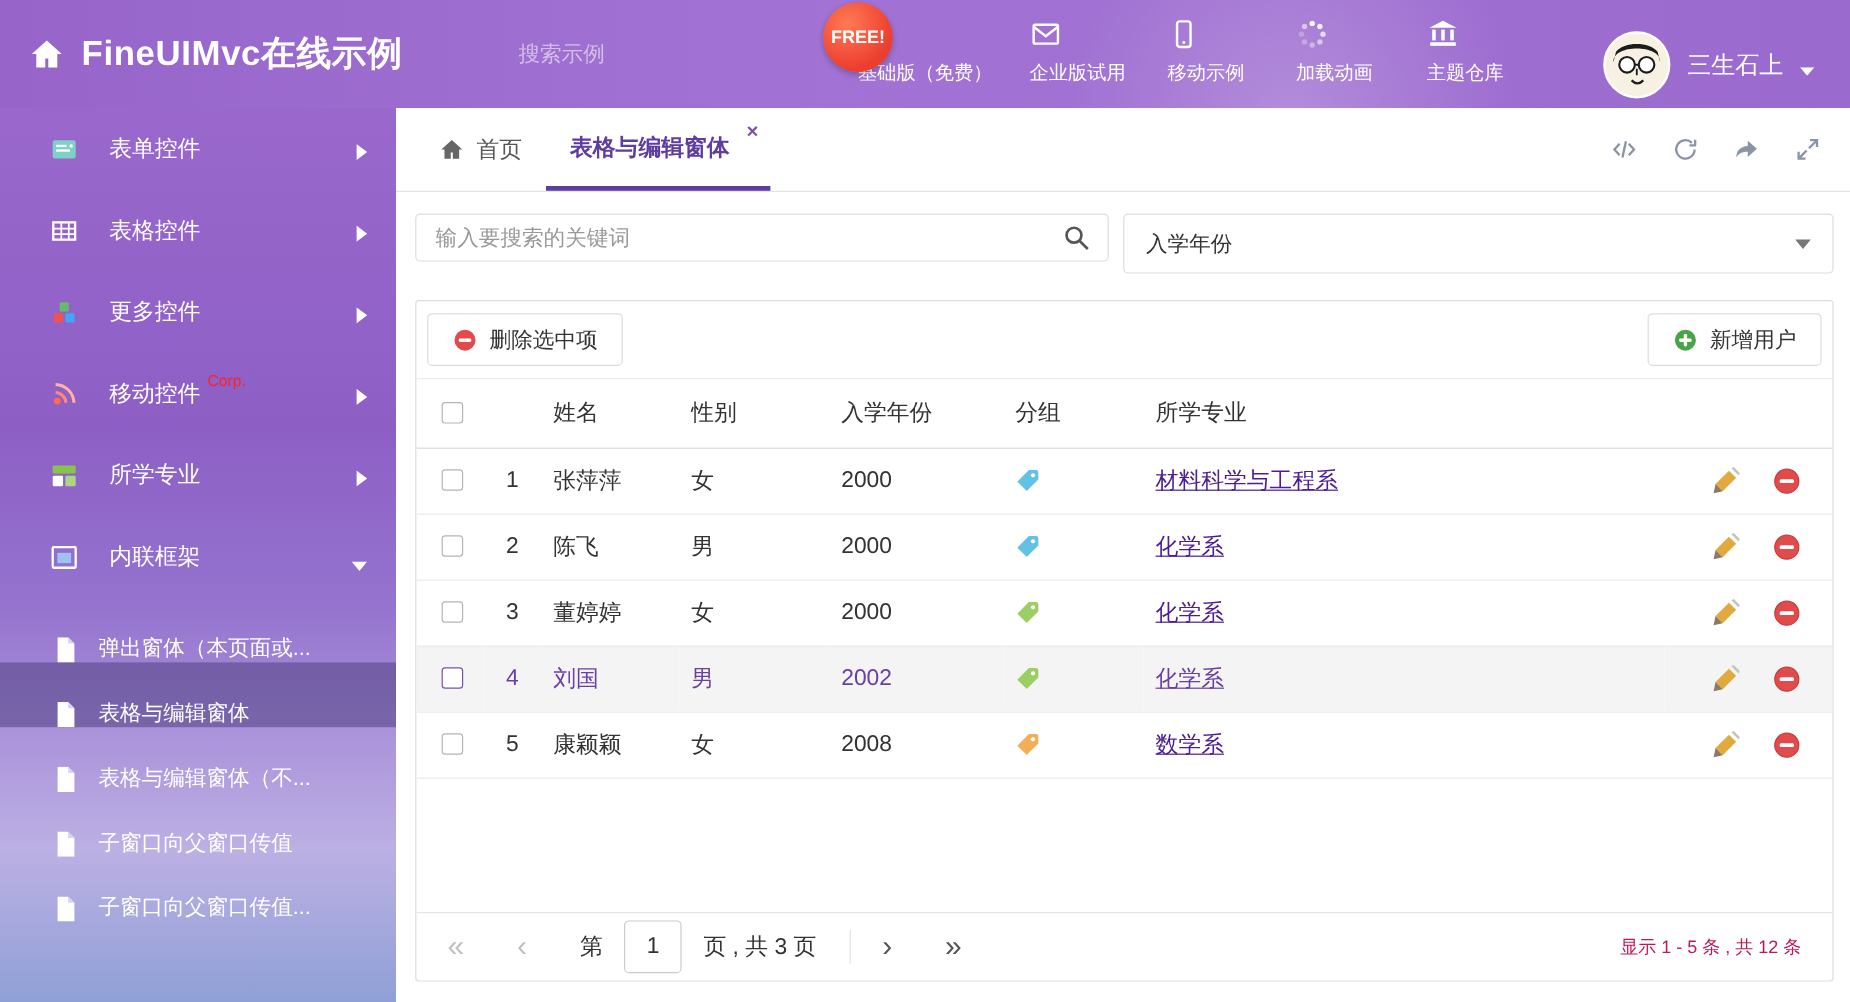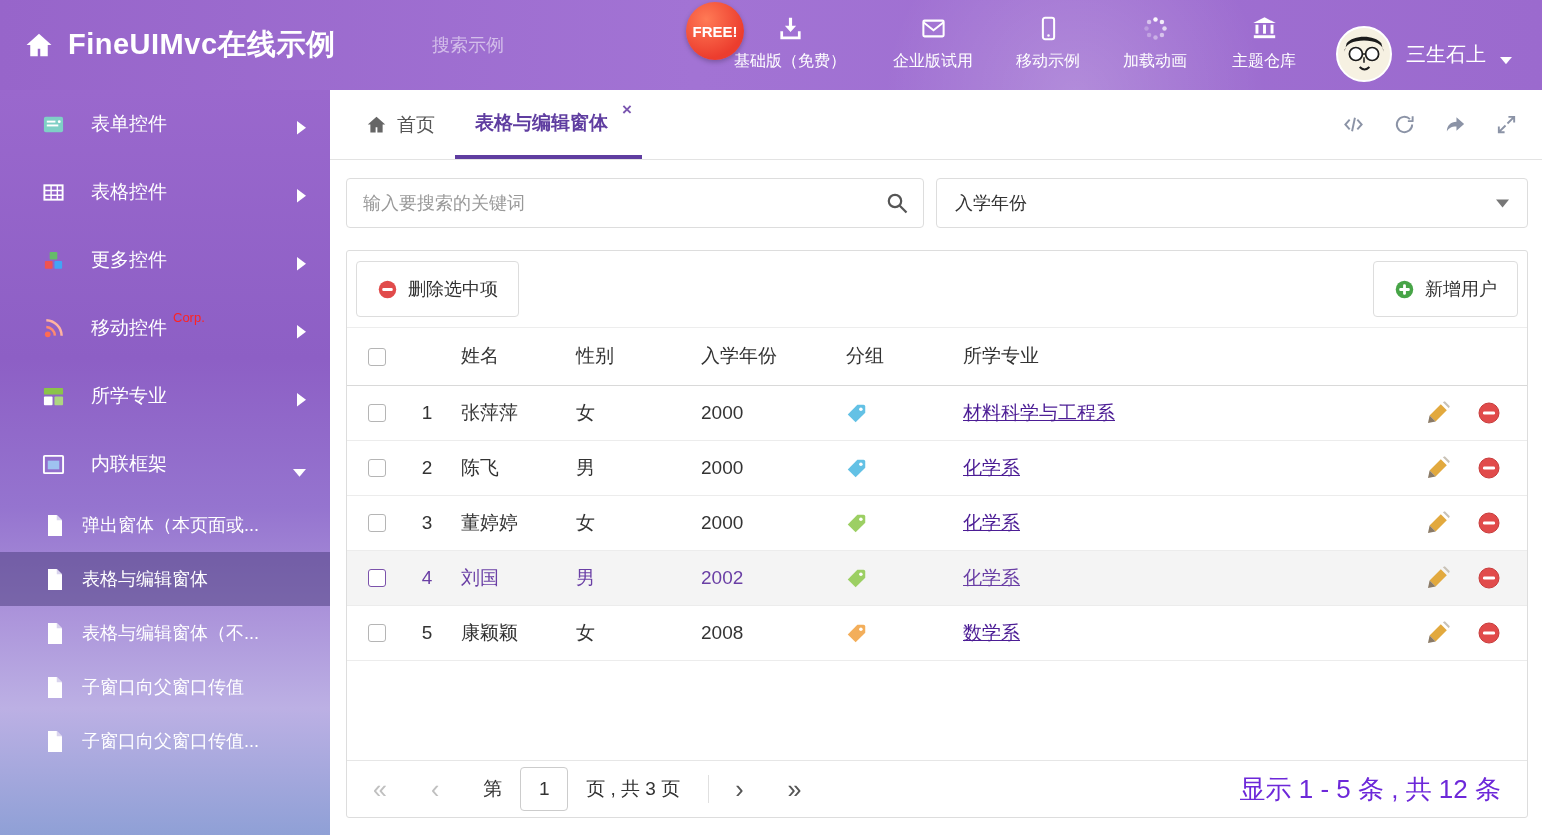--- a/index.html
+++ b/index.html
@@ -24,21 +24,21 @@
   .hsearch input { flex:1; background:transparent; border:none; outline:none; color:#fff; font-size:18px; font-family:Liberation Serif, serif; }
   .hsearch input::placeholder { color:rgba(255,255,255,0.55); }
   .hsearch .mag { width:24px; height:24px; color:rgba(255,255,255,0.75); }
   .free-badge {
     position:absolute; left:686px; top:2px; width:58px; height:58px; border-radius:50%;
     background:radial-gradient(circle at 35% 30%, #ff7a55, #ec3d2e 70%);
     display:flex; align-items:center; justify-content:center;
     color:#fff; font-weight:bold; font-size:15px; box-shadow:0 2px 5px rgba(0,0,0,0.25); z-index:3;
   }
   .hnav-item {
-    position:absolute; top:15px; width:150px; display:flex; flex-direction:column; align-items:center;
+    position:absolute; top:15px; width:150px; display:flex; flex-direction:column; align-items:flex-start;
     gap:9px; color:#fff; font-size:16px; cursor:pointer;
   }
   .hnav-item .hicon { width:27px; height:27px; color:#fff; }
   .hicon svg, .mag svg { width:100%; height:100%; display:block; }
   .user-area { position:absolute; right:30px; top:0; height:108px; display:flex; align-items:center; gap:14px; cursor:pointer; }
   .avatar { width:56px; height:56px; border-radius:50%; border:2px solid #fff; overflow:hidden; background:#f7f3e8; }
   .avatar svg { width:100%; height:100%; display:block; }
   .user-name { font-size:20px; }
   .caret-down { width:12px; height:8px; }
 
@@ -46,51 +46,51 @@
   .sidebar {
     grid-row:2; grid-column:1; overflow:hidden; color:#fff;
     background:linear-gradient(180deg,#9a68cd 0%,#8d5fc5 36%,#9574cf 56%,#ab93da 70%,#bcb0e4 83%,#8fa0d6 100%);
   }
   .side-item { height:68px; display:flex; align-items:center; padding:0 24px 0 42px; font-size:19px; cursor:pointer; }
   .side-item .sicon { width:23px; height:23px; margin-right:26px; flex:none; }
   .sicon svg { width:100%; height:100%; display:block; }
   .side-item .chev { margin-left:auto; width:9px; height:13px; }
   .side-item .chev-d { margin-left:auto; width:13px; height:9px; }
   .corp-badge { color:#ff2222; font-size:13px; margin-left:6px; align-self:flex-start; margin-top:16px; }
-  .side-subitem { height:54px; display:flex; align-items:center; padding:0 20px 0 46px; font-size:18px; cursor:pointer; }
+  .side-subitem { height:54px; display:flex; align-items:flex-end; padding:0 20px 0 46px; font-size:18px; cursor:pointer; }
   .side-subitem .ficon { width:18px; height:21px; margin-right:18px; flex:none; }
   .ficon svg { width:100%; height:100%; display:block; }
   .side-subitem.active { background:rgba(72,58,122,0.50); }
 
   
   .main { grid-row:2; grid-column:2; background:#fff; display:flex; flex-direction:column; overflow:hidden; }
 
   .tabbar { height:70px; border-bottom:1px solid #e3e3e3; display:flex; align-items:stretch; padding:0 16px; flex:none; }
   .tab { display:flex; align-items:center; gap:10px; padding:0 20px; font-size:19px; color:#555; cursor:pointer; position:relative; }
   .tab .ticon { width:21px; height:21px; color:#777; }
   .ticon svg { width:100%; height:100%; display:block; }
   .tab.active { color:#5f3da0; font-weight:bold; border-bottom:4px solid #5f3da0; padding-right:34px; }
   .tab-close { position:absolute; top:11px; right:10px; font-size:17px; color:#7a55b0; font-weight:bold; cursor:pointer; line-height:1; }
   .tab-tools { margin-left:auto; display:flex; align-items:center; gap:28px; color:#8b93a6; padding-right:8px; }
   .tool-ic { width:23px; height:23px; cursor:pointer; }
   .tool-ic svg { width:100%; height:100%; display:block; }
 
   .filter-row { display:flex; gap:12px; margin:18px 14px 0 16px; flex:none; }
-  .search-box { width:578px; height:50px; border:1px solid #ddd; border-radius:4px; display:flex; align-items:center; padding:0 14px; background:#fff; }
+  .search-box { width:578px; height:40px; border:1px solid #ddd; border-radius:4px; display:flex; align-items:center; padding:0 14px; background:#fff; }
   .search-box input { flex:1; border:none; outline:none; font-size:18px; color:#333; font-family:inherit; }
   .search-box input::placeholder { color:#999; }
   .search-box .mag2 { width:24px; height:24px; color:#555; cursor:pointer; }
   .mag2 svg { width:100%; height:100%; display:block; }
   .filter-box { flex:1; height:50px; border:1px solid #ddd; border-radius:4px; display:flex; align-items:center; padding:0 18px; font-size:18px; color:#333; cursor:pointer; background:#fff; }
   .filter-box .fcaret { margin-left:auto; width:13px; height:9px; color:#777; }
   .fcaret svg { width:100%; height:100%; display:block; }
 
   .grid-panel { margin:22px 14px 17px 16px; border:1px solid #ddd; border-radius:3px; flex:1; display:flex; flex-direction:column; overflow:hidden; }
   .gtoolbar { display:flex; justify-content:space-between; align-items:center; padding:10px 9px; border-bottom:1px solid #ededed; flex:none; }
-  .btn { border:1px solid #ddd; border-radius:4px; background:#fff; height:56px; padding:0 20px; font-size:18px; display:inline-flex; align-items:center; gap:10px; color:#333; cursor:pointer; font-family:inherit; }
+  .btn { border:1px solid #ddd; border-radius:4px; background:#fff; height:44px; padding:0 20px; font-size:18px; display:inline-flex; align-items:center; gap:10px; color:#333; cursor:pointer; font-family:inherit; }
   .btn .bicon { width:21px; height:21px; }
   .bicon svg { width:100%; height:100%; display:block; }
 
   .grid-table { width:100%; border-collapse:collapse; table-layout:fixed; }
   .grid-table th { text-align:left; font-weight:normal; font-size:19px; color:#333; height:57px; border-bottom:1px solid #d9d9d9; padding:0 10px; }
   .grid-table td { height:55px; border-bottom:1px solid #ececec; padding:0 10px; font-size:19px; color:#333; }
   .c-cb { text-align:left; padding-left:21px !important; }
   .c-idx { text-align:center; }
   .c-actions { text-align:right; white-space:nowrap; padding-right:26px !important; }
   input.cb { appearance:none; -webkit-appearance:none; width:18px; height:18px; border:1px solid #b5b5b5; border-radius:3px; background:#fff; margin:0; cursor:pointer; vertical-align:middle; }
@@ -102,21 +102,21 @@
   .tag-icon svg { width:100%; height:100%; display:block; }
   .act { display:inline-block; width:24px; height:24px; margin-left:22px; vertical-align:middle; cursor:pointer; }
   .act svg { width:100%; height:100%; display:block; }
 
   .pager { margin-top:auto; border-top:1px solid #e6e6e6; height:57px; display:flex; align-items:center; padding:0 26px; font-size:19px; color:#333; flex:none; }
   .pg-btn { font-size:25px; cursor:pointer; color:#555; margin-right:44px; line-height:1; }
   .pg-btn.disabled { color:#c0c0c0; cursor:default; }
   .pg-text { margin-right:18px; }
   .pg-input { width:48px; height:44px; border:1px solid #ccc; border-radius:4px; text-align:center; font-size:19px; margin-right:18px; outline:none; color:#333; font-family:inherit; }
   .pg-divider { width:1px; height:28px; background:#e0e0e0; margin:0 26px 0 10px; }
-  .pg-summary { margin-left:auto; font-size:26px; color:#6d28d9; }
+  .pg-summary { margin-left:auto; font-size:15px; color:#be185d; }
 </style>
 </head>
 <body>
 
 <div class="app">
 
   <header class="hdr">
     <div class="logo">
       <svg viewBox="0 0 24 24">
           <path d="M12 3 2 12h3v9h6v-6h2v6h6v-9h3z" fill="#fff"></path>

